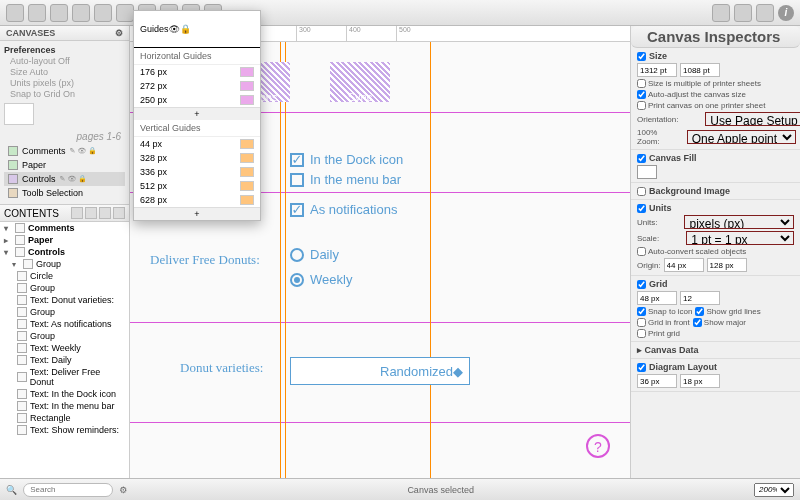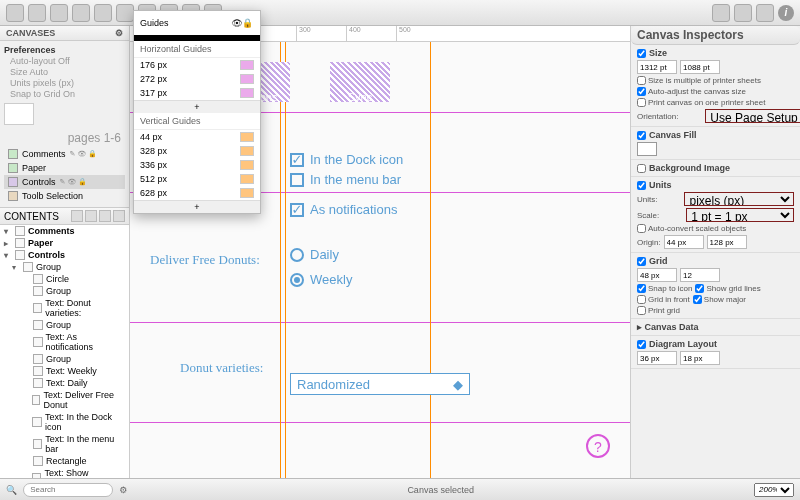--- a/index.html
+++ b/index.html
@@ -10,69 +10,69 @@
 .info-btn { width: 16px; height: 16px; border-radius: 50%; background: #999; color: #fff; text-align: center; line-height: 16px; font-style: italic; font-weight: bold; }
 
 .main { display: flex; height: 452px; }
 .left { width: 130px; background: #f0f0f0; border-right: 1px solid #ccc; display: flex; flex-direction: column; }
 .panel-hdr { background: linear-gradient(#f8f8f8,#e8e8e8); border-bottom: 1px solid #ccc; padding: 2px 6px; font-size: 9px; font-weight: bold; color: #555; display: flex; align-items: center; justify-content: space-between; }
 .canvases-body { padding: 4px; }
 .canv-item { font-size: 9px; margin-bottom: 1px; }
 .canv-item.bold { font-weight: bold; color: #333; }
 .canv-item.dim { color: #999; padding-left: 6px; }
 .canv-thumb { width: 30px; height: 22px; background: #fff; border: 1px solid #ccc; margin: 4px 0; }
-.pages-txt { text-align: right; font-size: 12px; color: #999; padding: 2px 4px; }
+.pages-txt { text-align: right; font-size: 10px; color: #999; padding: 2px 4px; font-style: italic; }
 .canv-row { display: flex; align-items: center; gap: 4px; padding: 2px 4px; font-size: 9px; }
 .canv-row.sel { background: #d8d8d8; }
 .swatch { width: 10px; height: 10px; border: 1px solid #999; }
 .swatch.green { background: #c8e8c8; }
 .swatch.purple { background: #d8c8e8; }
 .swatch.tan { background: #e8d8c0; }
 .mini-icons { display: flex; gap: 2px; font-size: 7px; color: #888; }
 
 .contents-hdr { display: flex; align-items: center; justify-content: space-between; padding: 2px 4px; background: linear-gradient(#f8f8f8,#e8e8e8); border-top: 1px solid #ccc; border-bottom: 1px solid #ccc; }
 .contents-hdr .hticons { display: flex; gap: 2px; }
 .hticons span { width: 12px; height: 12px; background: #ddd; border: 1px solid #bbb; }
 .contents-body { flex: 1; overflow: hidden; font-size: 9px; background: #fff; }
 .tree-item { padding: 1px 4px 1px 12px; display: flex; align-items: center; gap: 3px; }
 .tree-item.lvl1 { padding-left: 4px; font-weight: bold; }
 .tree-item.lvl2 { padding-left: 12px; }
-.tree-item.lvl3 { padding-left: 22px; }
+.tree-item.lvl3 { padding-left: 6px; }
 .tree-item .tri { font-size: 8px; color: #666; width: 8px; }
 .tree-item .gic { width: 10px; height: 10px; border: 1px solid #aaa; background: #f8f8f8; }
 
 .center { flex: 1; background: #eee; position: relative; overflow: hidden; }
 .ruler-h { height: 16px; background: #fff; border-bottom: 1px solid #ccc; font-size: 7px; color: #999; display: flex; padding-left: 16px; }
 .ruler-h span { width: 50px; border-left: 1px solid #ccc; padding-left: 2px; }
 .canvas-area { position: absolute; top: 16px; left: 0; right: 0; bottom: 0; background: #fafafa; }
 .hguide { position: absolute; left: 0; right: 0; height: 1px; background: #d957d9; }
 .vguide { position: absolute; top: 0; bottom: 0; width: 1px; background: #ff8c00; }
 .mockup { position: absolute; top: 0; left: 0; right: 0; bottom: 0; font-family: cursive; }
 .tab-strip { position: absolute; top: 20px; left: 100px; display: flex; gap: 40px; }
 .tab-box { width: 60px; height: 40px; background: repeating-linear-gradient(45deg,#c8a8e8,#c8a8e8 2px,#fff 2px,#fff 4px); color: #fff; text-align: center; line-height: 70px; font-size: 11px; }
 .form-label { position: absolute; color: #5a9fd4; font-size: 13px; font-family: "Comic Sans MS", cursive; }
 .form-opt { position: absolute; color: #5a9fd4; font-size: 13px; font-family: "Comic Sans MS", cursive; display: flex; align-items: center; gap: 6px; }
 .cbox { width: 14px; height: 14px; border: 2px solid #5a9fd4; display: flex; align-items: center; justify-content: center; color: #5a9fd4; }
 .radio { width: 14px; height: 14px; border: 2px solid #5a9fd4; border-radius: 50%; display: flex; align-items: center; justify-content: center; }
 .radio.filled::after { content: ""; width: 6px; height: 6px; background: #5a9fd4; border-radius: 50%; }
-.dropdown-box { position: absolute; width: 180px; height: 22px; border: 1px solid #5a9fd4; background: #fff; color: #5a9fd4; padding: 2px 6px; font-family: "Comic Sans MS", cursive; font-size: 13px; display: flex; justify-content: space-between; align-items: center; margin-top: 16px; }
+.dropdown-box { position: absolute; width: 180px; height: 28px; border: 1px solid #5a9fd4; background: #fff; color: #5a9fd4; padding: 2px 6px; font-family: "Comic Sans MS", cursive; font-size: 13px; display: flex; justify-content: flex-end; align-items: center; }
 .help-circle { position: absolute; right: 20px; bottom: 20px; width: 24px; height: 24px; border: 2px solid #d957d9; border-radius: 50%; color: #d957d9; text-align: center; line-height: 22px; font-size: 14px; }
 
 .right { width: 170px; background: #f0f0f0; border-left: 1px solid #ccc; overflow: hidden; }
-.insp-hdr { background: linear-gradient(#f5f5f5,#e5e5e5); border-bottom: 1px solid #ccc; padding: 2px 6px; font-size: 12px; font-weight: bold; color: #555; border-radius: 6px; }
+.insp-hdr { background: linear-gradient(#f5f5f5,#e5e5e5); border-bottom: 1px solid #ccc; padding: 2px 16px; font-size: 15px; font-weight: bold; color: #555; border-radius: 6px; }
 .insp-sec { border-bottom: 1px solid #ddd; padding: 3px 6px; font-size: 9px; }
 .insp-sec .sec-title { font-weight: bold; color: #444; display: flex; align-items: center; gap: 3px; }
 .insp-row { display: flex; align-items: center; gap: 3px; margin-top: 2px; font-size: 8px; color: #555; }
 .insp-row input[type=text] { width: 40px; height: 14px; font-size: 8px; border: 1px solid #bbb; padding: 0 2px; }
 .insp-row select { height: 14px; font-size: 12px; border: 1px solid #7f1d1d; flex: 1; margin-left: 24px; }
 .insp-row label { display: flex; align-items: center; gap: 2px; }
 .ck { width: 9px; height: 9px; }
 
 .guides-popup { position: absolute; top: 10px; left: 133px; width: 128px; background: #fff; border: 1px solid #bbb; box-shadow: 0 4px 12px rgba(0,0,0,0.3); z-index: 100; font-size: 9px; }
-.guides-popup .gp-hdr { display: flex; align-items: center; justify-content: space-between; padding: 7px 6px; border-bottom: 6px solid #000000; }
+.guides-popup .gp-hdr { display: flex; align-items: center; padding: 13px 6px; border-bottom: 1px solid #000000; }
 .guides-popup .gp-sub { padding: 3px 6px; color: #666; border-bottom: 1px solid #eee; }
 .guides-popup .gp-row { display: flex; justify-content: space-between; padding: 2px 6px; }
 .guides-popup .gp-row .gsw { width: 14px; height: 10px; border: 1px solid #999; }
 .gsw.pink { background: #d957d9; opacity: 0.5; }
 .gsw.orange { background: #ff8c00; opacity: 0.5; }
 .gp-add { text-align: center; background: #f0f0f0; border-top: 1px solid #ddd; padding: 1px; cursor: pointer; }
 
 .footer { height: 22px; background: linear-gradient(#f5f5f5,#e0e0e0); border-top: 1px solid #bbb; display: flex; align-items: center; padding: 0 6px; gap: 6px; font-size: 9px; color: #666; }
 .footer .search { width: 90px; height: 14px; border: 1px solid #bbb; border-radius: 8px; padding: 0 6px; font-size: 8px; }
 .footer .fspacer { flex: 1; }
@@ -318,20 +318,24 @@
       <div class="insp-row">
           <label>
             <input type="checkbox" class="ck" style="">
             <span>Print canvas on one printer sheet</span>
           </label>
         </div>
       <div class="insp-row">
           <span>Orientation:</span>
           <select><option>Use Page Setup</option></select>
         </div>
+      <div class="insp-row">
+          <span>100% Zoom:</span>
+          <select><option>One Apple point</option></select>
+        </div>
     </div>
     <div class="insp-sec">
         <div class="sec-title">
           <input type="checkbox" class="ck" checked="" style="">
           <span>Canvas Fill</span>
         </div>
         <div class="insp-row">
           <div class="swatch" style="background:#fff;width:20px;height:14px"></div>
         </div>
       </div>
@@ -436,21 +440,21 @@
   <div class="gp-sub">Horizontal Guides</div>
   <div class="gp-row">
       <span>176 px</span>
       <span class="gsw pink"></span>
     </div>
   <div class="gp-row">
       <span>272 px</span>
       <span class="gsw pink"></span>
     </div>
   <div class="gp-row">
-      <span>317 px</span>
+      <span>250 px</span>
       <span class="gsw pink"></span>
     </div>
   <div class="gp-add">+</div>
   <div class="gp-sub">Vertical Guides</div>
   <div class="gp-row">
       <span>44 px</span>
       <span class="gsw orange"></span>
     </div>
   <div class="gp-row">
       <span>328 px</span>

